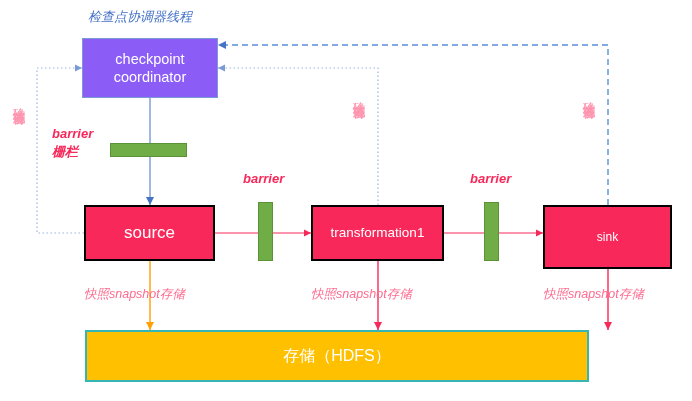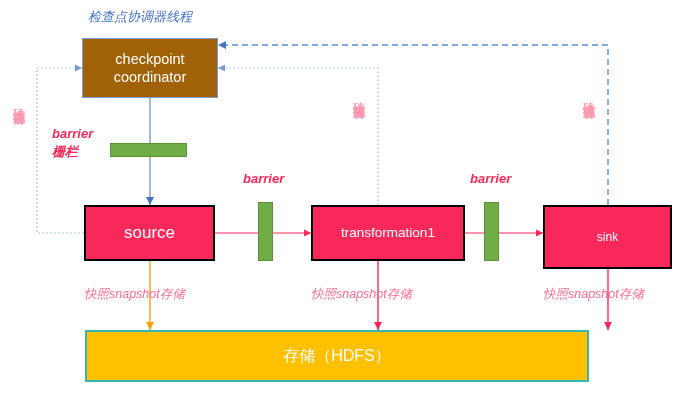--- a/index.html
+++ b/index.html
@@ -21,21 +21,21 @@
     position: absolute;
     box-sizing: border-box;
     display: flex;
     align-items: center;
     justify-content: center;
     text-align: center;
     color: #ffffff;
     line-height: 1.25;
   }
   .box-coordinator {
-    background: #a16207;
+    background: #8b5cf6;
     border: 1px solid #7a9ad6;
     font-size: 14.5px;
   }
   .box-stage {
     background: #F8285A;
     border: 2px solid #000000;
   }
   .box-storage {
     background: #FFC000;
     border: 2px solid #35B6B4;
@@ -156,21 +156,21 @@
   <div class="label label-pink-strong" style="left:52px; top:143px;">栅栏</div>
 
   <div class="label-vert" style="left:10px; top:98px;">确认完成备份</div>
   <div class="label-vert" style="left:350px; top:92px;">确认完成备份</div>
   <div class="label-vert" style="left:580px; top:92px;">确认完成备份</div>
 
   <div class="box box-stage" style="left:84px; top:205px; width:131px; height:56px; font-size:17px;">
     <span>source</span>
   </div>
 
-  <div class="box box-stage" style="left:311px; top:205px; width:154px; height:56px; font-size:13.5px;">
+  <div class="box box-stage" style="left:311px; top:205px; width:133px; height:56px; font-size:13.5px;">
     <span>transformation1</span>
   </div>
 
   <div class="box box-stage" style="left:543px; top:205px; width:129px; height:64px; font-size:12px;">
     <span>sink</span>
   </div>
 
   <div class="green-bar" style="left:258px; top:202px; width:15px; height:59px;"></div>
   <div class="green-bar" style="left:484px; top:202px; width:15px; height:59px;"></div>
 

